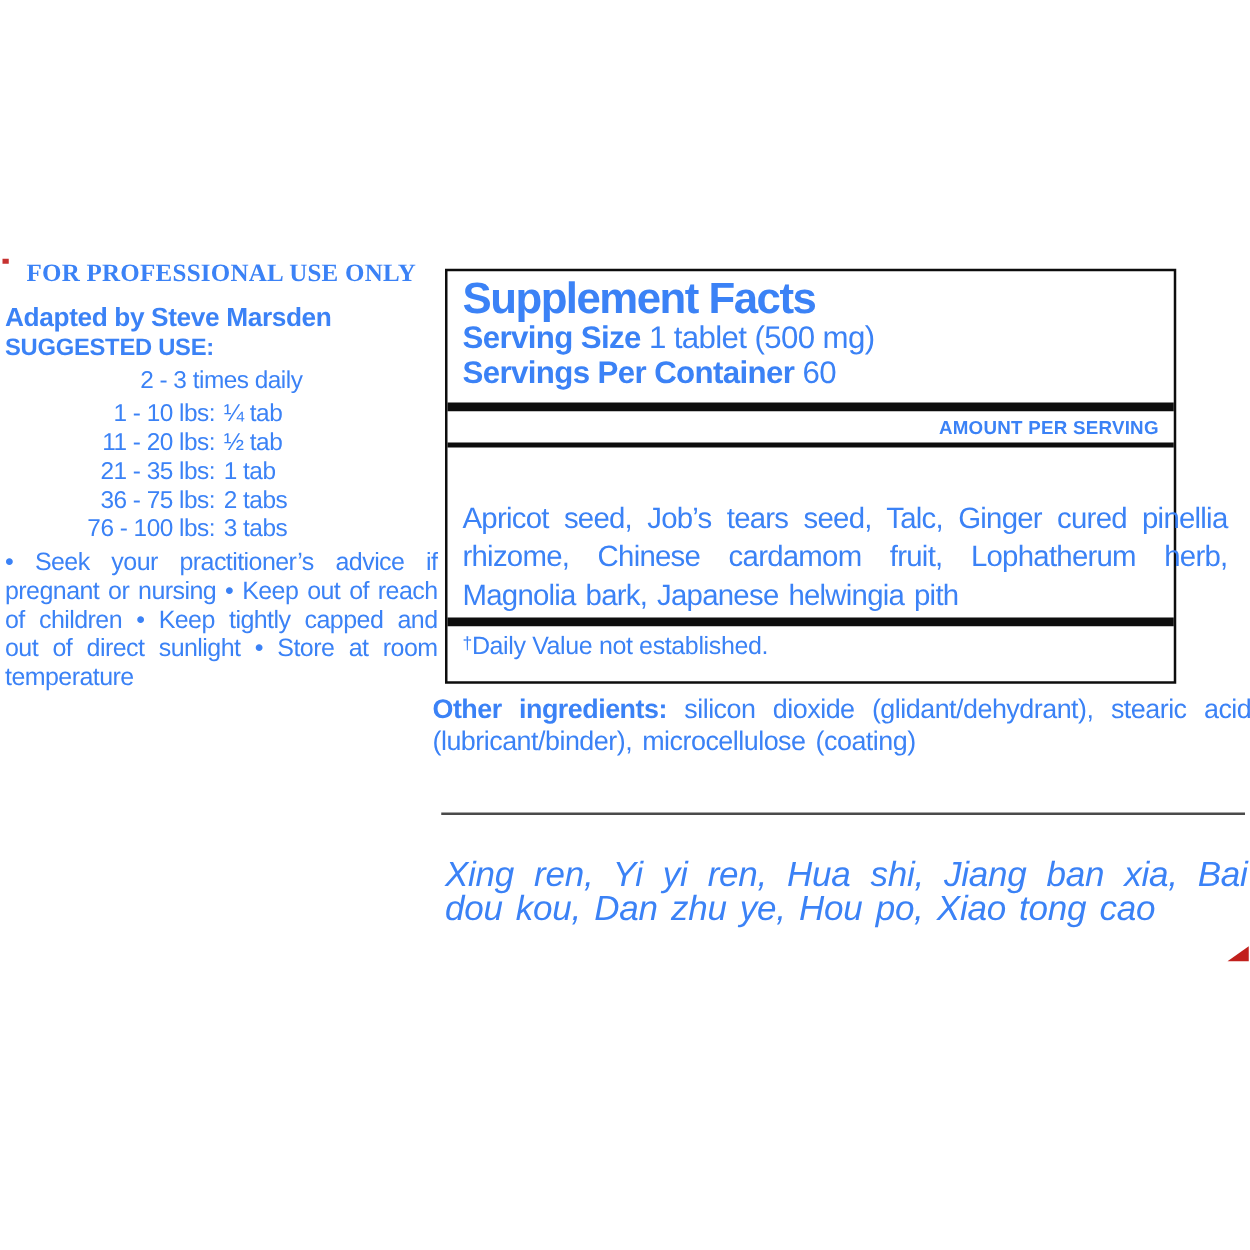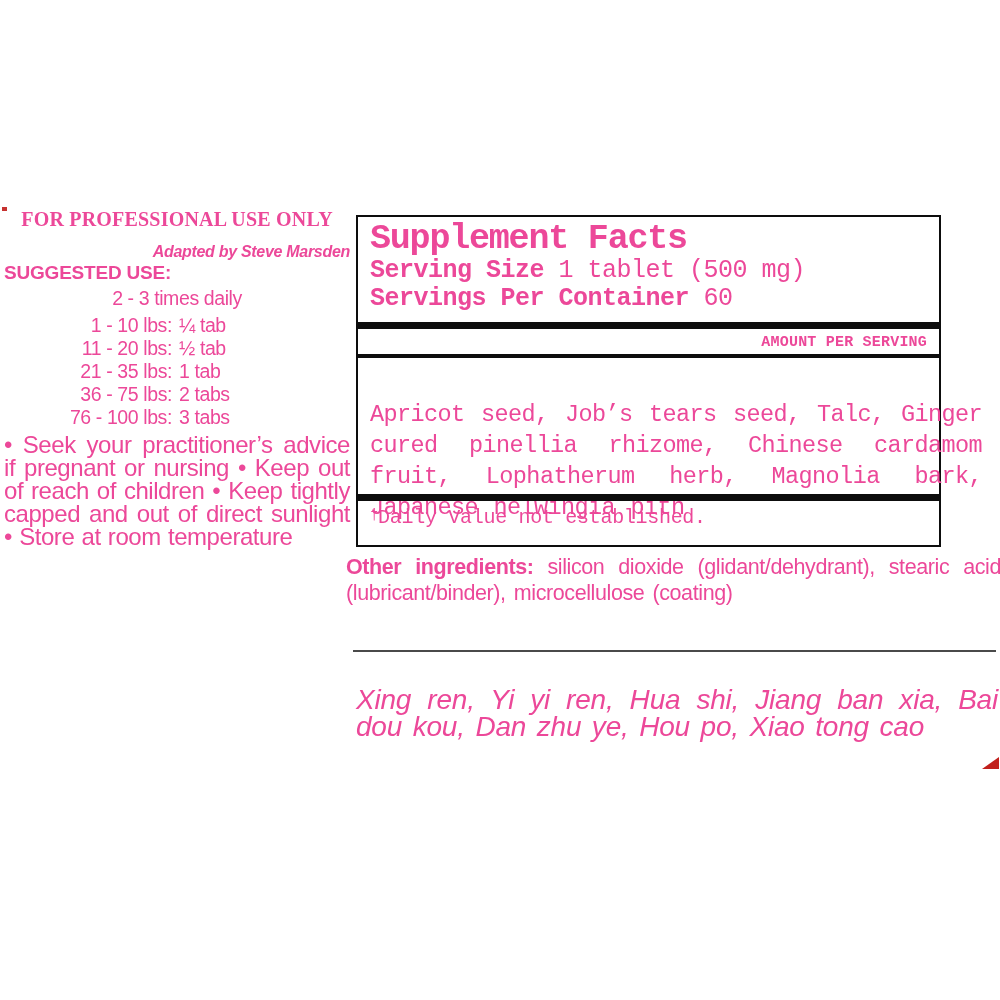--- a/index.html
+++ b/index.html
@@ -1,36 +1,36 @@
 <!DOCTYPE html>
 <html><head>
 <meta charset="utf-8">
 <style>
   html,body{margin:0;padding:0;background:#fff;}
   .page{position:relative;width:1000px;height:1000px;background:#ffffff;overflow:hidden;
-        font-family:"Liberation Sans",sans-serif;color:#ec4899;}
+        font-family:"Liberation Sans",sans-serif;color:#3b82f6;}
   
   .leftcol{position:absolute;left:4px;top:208px;width:346px;}
   .pro-use{font-family:"Liberation Serif",serif;font-weight:bold;font-size:20px;
            letter-spacing:.2px;text-align:center;white-space:nowrap;}
-  .adapted{font-style:italic;font-weight:bold;font-size:16px;text-align:right;
+  .adapted{font-weight:bold;font-size:21px;text-align:left;
            margin-top:12px;letter-spacing:-.3px;}
   .quality{font-style:italic;font-size:20px;line-height:25px;text-align:center;
            margin-top:10px;white-space:pre-line;letter-spacing:-.2px;}
   .sug-head{font-weight:bold;font-size:19px;margin-top:1px;letter-spacing:-.2px;}
   .freq{font-size:19.5px;text-align:center;margin-top:3px;letter-spacing:-.4px;}
   .dose-table{margin-top:4px;}
   .dose-row{display:flex;line-height:23px;font-size:19.5px;letter-spacing:-.4px;}
   .dose-range{width:168px;text-align:right;}
   .dose-amt{margin-left:7px;text-align:left;}
-  .cautions{margin-top:4px;font-size:24px;line-height:23px;letter-spacing:-.45px;
+  .cautions{margin-top:4px;font-size:20px;line-height:23px;letter-spacing:-.45px;
             text-align:justify;word-spacing:1px;}
   
   .sf-box{position:absolute;left:356px;top:215px;width:585px;height:332px;
-          border:2px solid #0d0d0d;box-sizing:border-box;background:#fff;font-family:Liberation Mono, monospace;}
+          border:2px solid #0d0d0d;box-sizing:border-box;background:#fff;}
   .sf-title{position:absolute;left:12px;top:2px;font-size:35px;font-weight:bold;
             letter-spacing:-1.2px;white-space:nowrap;}
   .sf-line{position:absolute;left:12px;font-size:25px;letter-spacing:-.5px;white-space:nowrap;}
   .sf-line b{letter-spacing:-.5px;}
   .sf-serving{top:39px;}
   .sf-servings{top:67px;}
   .sf-bar{position:absolute;left:0;right:0;background:#0d0d0d;}
   .bar1{top:105px;height:7px;}
   .bar2{top:137px;height:4px;}
   .bar3{top:277px;height:7px;}

